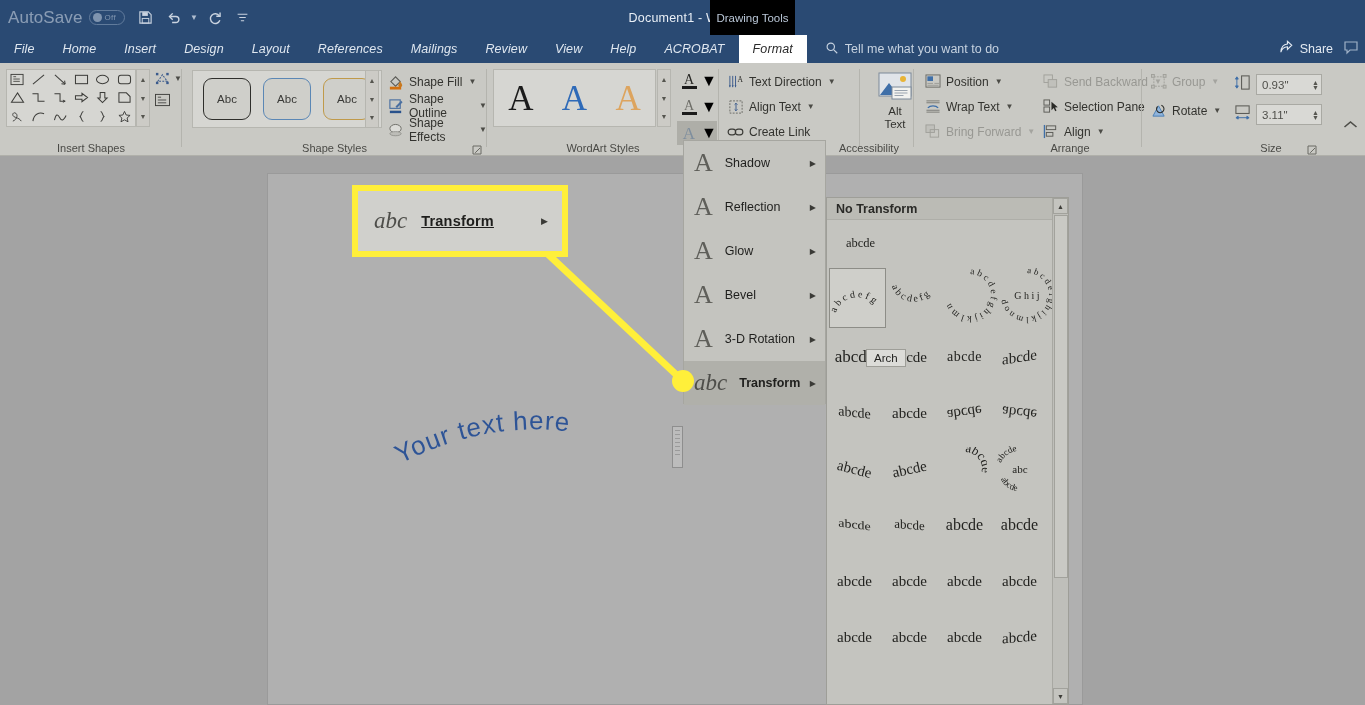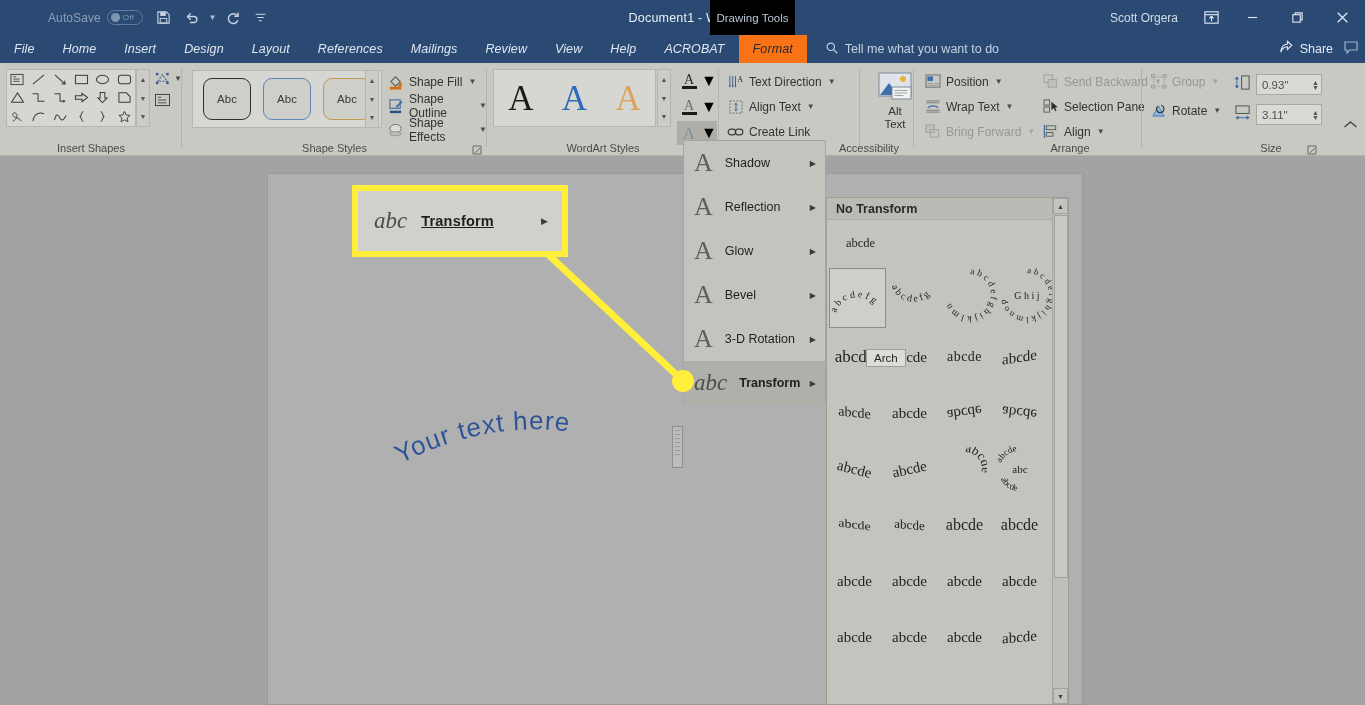--- a/index.html
+++ b/index.html
@@ -12,21 +12,21 @@
     -webkit-font-smoothing:antialiased;
   }
 
   
   .titlebar{
     position:absolute; left:0; top:0; width:1365px; height:35px;
     background:#2a4a73; display:flex; align-items:center;
   }
   .qat{ display:flex; align-items:center; gap:2px; padding-left:8px; }
   .autosave{ display:flex; align-items:center; gap:6px; opacity:.55; margin-right:6px;}
-  .autosave-label{ font-size:12px; color:#d8e0ea; letter-spacing:.1px;margin-left:40px;}
+  .autosave-label{ font-size:17px; color:#d8e0ea; letter-spacing:.1px;}
   .toggle{
     width:36px; height:15px; border-radius:9px; border:1px solid #8fa3bd;
     position:relative; background:transparent; display:flex; align-items:center;
   }
   .toggle .knob{ width:9px;height:9px;border-radius:50%;background:#c6d2e0;margin-left:3px;}
   .toggle .tlabel{ font-size:8px;color:#c6d2e0;margin-left:3px;letter-spacing:.3px;}
   .qicon{
     width:26px;height:26px;display:flex;align-items:center;justify-content:center;
     color:#e6ecf3; opacity:.85;
   }
@@ -52,21 +52,21 @@
 
   
   .tabstrip{
     position:absolute; left:0; top:35px; width:1365px; height:28px;
     background:#2a4a73; display:flex; align-items:stretch;
   }
   .tab{
     padding:0 14px; display:flex; align-items:center; font-size:12.5px;
     color:#dfe7f0; height:28px; letter-spacing:.1px;font-style:italic;
   }
-  .tab.active{ background:#f97316; color:#2a2a2a; }
+  .tab.active{ background:#ffffff; color:#2a2a2a; }
   .tellme{
     display:flex;align-items:center;gap:6px;margin-left:18px;color:#c6d2e0;font-size:12.5px;
   }
   .tabright{ position:absolute; right:6px; top:0; height:28px; display:flex; align-items:center; gap:10px;}
   .share{ display:flex;align-items:center;gap:6px;color:#e3eaf2;font-size:12.5px;}
 
   
   .ribbon{
     position:absolute; left:0; top:63px; width:1365px; height:93px;
     background:#c9c9c4; border-bottom:1px solid #b0b0aa;
@@ -269,46 +269,20 @@
     <div class="qicon">
       <svg width="13" height="13" viewBox="0 0 16 16">
           <path d="M2 4h12M4 8h8M6 12h4" stroke="currentColor" stroke-width="1.3"></path>
         </svg>
     </div>
   </div>
 
   <div class="doctitle">Document1  -  Word</div>
   <div class="ctxtab">Drawing Tools</div>
 
-  <div class="tright">
-    <span class="username">Scott Orgera</span>
-    <span class="ribbon-icon-btn">
-      <svg width="17" height="17" viewBox="0 0 18 18">
-          <rect x="2" y="3" width="14" height="12" fill="none" stroke="currentColor" stroke-width="1.2"></rect>
-          <path d="M2 6h14" stroke="currentColor" stroke-width="1.2"></path>
-          <path d="M9 13V8m0-0.5L6.8 10M9 7.5 11.2 10" stroke="currentColor" stroke-width="1.2" fill="none"></path>
-        </svg>
-    </span>
-    <span class="winbtn">
-      <svg width="13" height="13" viewBox="0 0 14 14">
-          <path d="M2 7h10" stroke="currentColor" stroke-width="1.2"></path>
-        </svg>
-    </span>
-    <span class="winbtn">
-      <svg width="13" height="13" viewBox="0 0 14 14">
-          <rect x="2" y="4" width="8" height="8" fill="none" stroke="currentColor" stroke-width="1.2"></rect>
-          <path d="M4.5 4V2h7.5v7.5h-2" fill="none" stroke="currentColor" stroke-width="1.2"></path>
-        </svg>
-    </span>
-    <span class="winbtn">
-      <svg width="15" height="15" viewBox="0 0 14 14">
-          <path d="M2.5 2.5l9 9M11.5 2.5l-9 9" stroke="currentColor" stroke-width="1.2"></path>
-        </svg>
-    </span>
-  </div>
 </div>
 
 <div class="tabstrip">
   <div class="tab">File</div>
   <div class="tab">Home</div>
   <div class="tab">Insert</div>
   <div class="tab">Design</div>
   <div class="tab">Layout</div>
   <div class="tab">References</div>
   <div class="tab">Mailings</div>

